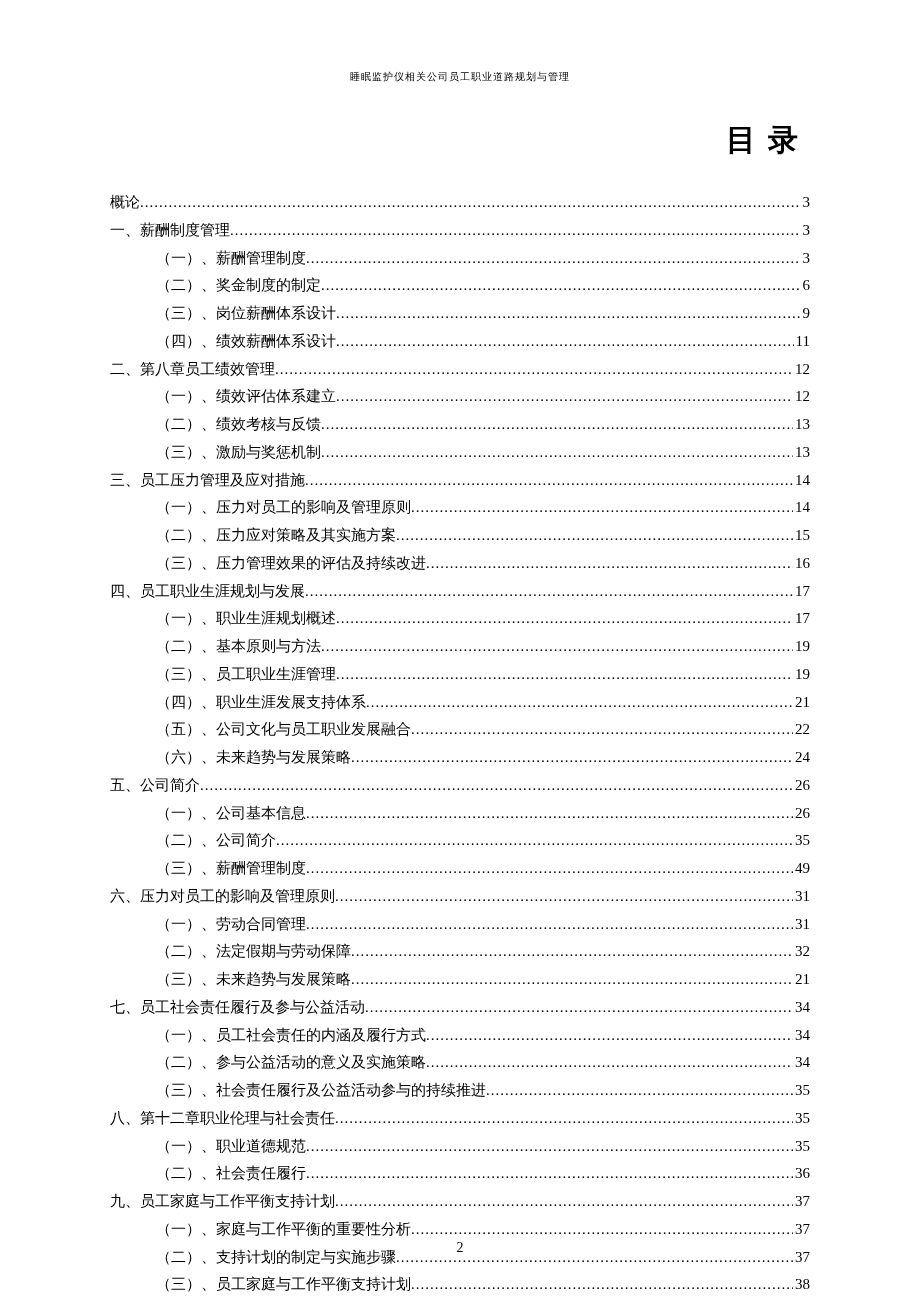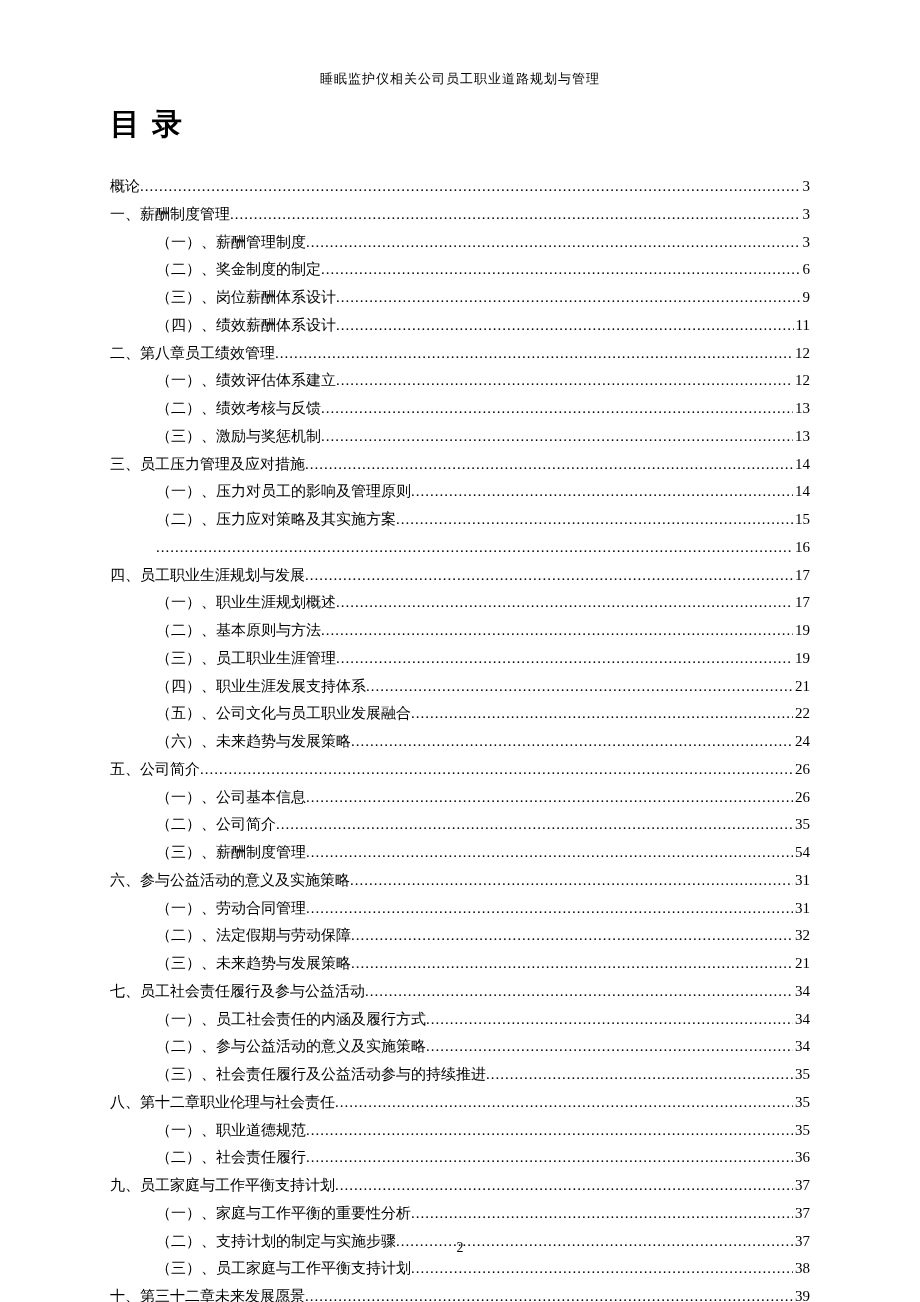--- a/index.html
+++ b/index.html
@@ -7,26 +7,26 @@
       background: #ffffff;
       font-family: "SimSun", "宋体", serif;
       width: 920px;
       height: 1302px;
       padding: 70px 110px 40px 110px;
       color: #000;
       position: relative;
     }
     .header-title {
       text-align: center;
-      font-size: 13px;
-      margin-bottom: 16px;
+      font-size: 10px;
+      margin-bottom: 36px;
       letter-spacing: 1px;
     }
     .toc-title {
-      text-align: left;
+      text-align: right;
       font-size: 30px;
       font-weight: bold;
       letter-spacing: 12px;
       margin-bottom: 28px;
       font-family: "SimSun", "宋体", serif;
     }
     .toc {
       font-size: 15px;
     }
     .toc-row {
@@ -125,20 +125,21 @@
       <span class="toc-label">（一）、压力对员工的影响及管理原则</span>
       <span class="toc-leader"></span>
       <span class="toc-page">14</span>
     </div>
     <div class="toc-row level-1">
       <span class="toc-label">（二）、压力应对策略及其实施方案</span>
       <span class="toc-leader"></span>
       <span class="toc-page">15</span>
     </div>
     <div class="toc-row level-1">
+      <span class="toc-label">（三）、压力管理效果的评估及持续改进</span>
       <span class="toc-leader"></span>
       <span class="toc-page">16</span>
     </div>
     <div class="toc-row level-0">
       <span class="toc-label">四、员工职业生涯规划与发展</span>
       <span class="toc-leader"></span>
       <span class="toc-page">17</span>
     </div>
     <div class="toc-row level-1">
       <span class="toc-label">（一）、职业生涯规划概述</span>
@@ -179,26 +180,26 @@
       <span class="toc-label">（一）、公司基本信息</span>
       <span class="toc-leader"></span>
       <span class="toc-page">26</span>
     </div>
     <div class="toc-row level-1">
       <span class="toc-label">（二）、公司简介</span>
       <span class="toc-leader"></span>
       <span class="toc-page">35</span>
     </div>
     <div class="toc-row level-1">
-      <span class="toc-label">（三）、薪酬制度管理</span>
-      <span class="toc-leader"></span>
-      <span class="toc-page">54</span>
-    </div>
-    <div class="toc-row level-0">
-      <span class="toc-label">六、参与公益活动的意义及实施策略</span>
+      <span class="toc-label">（三）、薪酬管理制度</span>
+      <span class="toc-leader"></span>
+      <span class="toc-page">49</span>
+    </div>
+    <div class="toc-row level-0">
+      <span class="toc-label">六、压力对员工的影响及管理原则</span>
       <span class="toc-leader"></span>
       <span class="toc-page">31</span>
     </div>
     <div class="toc-row level-1">
       <span class="toc-label">（一）、劳动合同管理</span>
       <span class="toc-leader"></span>
       <span class="toc-page">31</span>
     </div>
     <div class="toc-row level-1">
       <span class="toc-label">（二）、法定假期与劳动保障</span>

